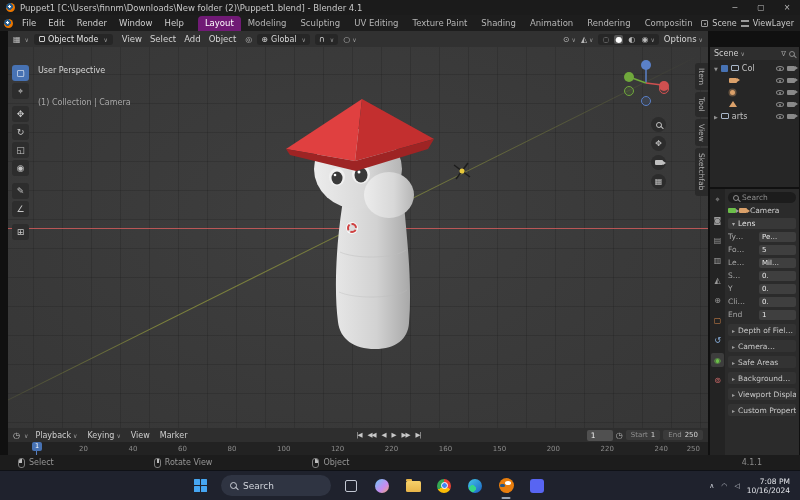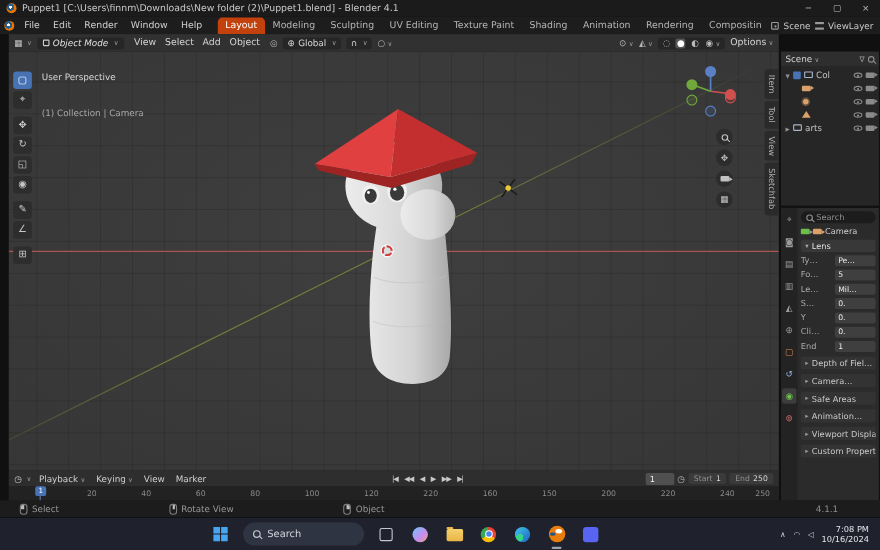--- a/index.html
+++ b/index.html
@@ -13,31 +13,31 @@
   .wbtn{width:26px;height:100%;display:flex;align-items:center;justify-content:center;font-size:8px;color:#bdbdbd;}
 
   
   .menubar{position:absolute;left:0;top:15px;width:800px;height:16px;background:#1d1d1d;display:flex;align-items:flex-end;font-size:8.5px;color:#cfcfcf;white-space:nowrap;}
   .appbtn{width:16px;height:16px;display:flex;align-items:center;justify-content:center;}
   .appbtn .blogo{margin:0;}
   .menus{display:flex;align-items:center;height:16px;}
   .menu-item{padding:0 6px;height:16px;display:flex;align-items:center;}
   .wstabs{display:flex;margin-left:8px;height:16px;align-items:flex-end;}
   .wstab{padding:2px 7px 3px 7px;font-size:8.5px;color:#b5b5b5;border-radius:4px 4px 0 0;}
-  .wstab.active{background:#c2410c;color:#fff;}
+  .wstab.active{background:#701a75;color:#fff;}
   .scenebar{margin-left:auto;display:flex;align-items:center;gap:4px;margin-right:6px;height:16px;font-size:8px;color:#c9c9c9;}
   .mini-sq{width:7px;height:7px;border:1px solid #9a9a9a;border-radius:1px;position:relative;flex:none;}
   .mini-sq.dot::after{content:"";position:absolute;left:2px;top:2px;width:2px;height:2px;background:#9a9a9a;border-radius:50%;}
   .mini-layers{width:8px;height:7px;border-bottom:2px solid #9a9a9a;border-top:2px solid #9a9a9a;flex:none;}
 
   
   .toolheader{position:absolute;left:8px;top:31px;width:700px;height:16px;background:#313131;display:flex;align-items:center;gap:5px;padding:0 5px;font-size:8.5px;color:#d4d4d4;white-space:nowrap;}
   .edicon{display:flex;align-items:center;gap:2px;color:#c2c2c2;font-size:8px;}
   .caret::after{content:"∨";font-size:6px;color:#9a9a9a;margin-left:2px;}
-  .modebox{display:flex;align-items:center;gap:3px;background:#262626;border-radius:3px;padding:1px 5px;font-size:8px;color:#e2e2e2;font-style:italic;}
+  .modebox{display:flex;align-items:center;gap:3px;background:#262626;border-radius:3px;padding:1px 5px;font-size:8px;color:#e2e2e2;}
   .modebox .msq{width:6px;height:6px;border:1px solid #cfcfcf;border-radius:1px;}
   .hmenus{display:flex;align-items:center;}
   .hmenu{padding:0 4px;}
   .pill{display:flex;align-items:center;gap:3px;background:#262626;border-radius:3px;padding:1px 4px;font-size:8px;color:#d8d8d8;}
   .rot180{display:inline-block;transform:rotate(180deg);}
   .hdr-right{margin-left:auto;display:flex;align-items:center;gap:5px;}
   .dimico{font-size:8px;color:#b5b5b5;}
   .shadegrp{display:flex;background:#262626;border-radius:3px;padding:1px 3px;gap:4px;font-size:8px;color:#b9b9b9;align-items:center;}
   .sh{padding:0 1px;border-radius:2px;}
   .sh.active{background:#565656;color:#fff;}
@@ -446,21 +446,21 @@
           <span class="plab">Cli…</span>
           <span class="pval">0.</span>
         </div>
         <div class="prow">
           <span class="plab">End</span>
           <span class="pval">1</span>
         </div>
       <div class="psec">Depth of Fiel…</div>
         <div class="psec">Camera…</div>
         <div class="psec">Safe Areas</div>
-        <div class="psec">Animation…</div>
+        <div class="psec">Background…</div>
         <div class="psec">Viewport Displa…</div>
         <div class="psec">Custom Propert…</div>
     </div>
   </div>
 
   <div class="timeline">
     <div class="tl-header">
       <span class="edicon caret">
           <span>◷</span>
         </span>

